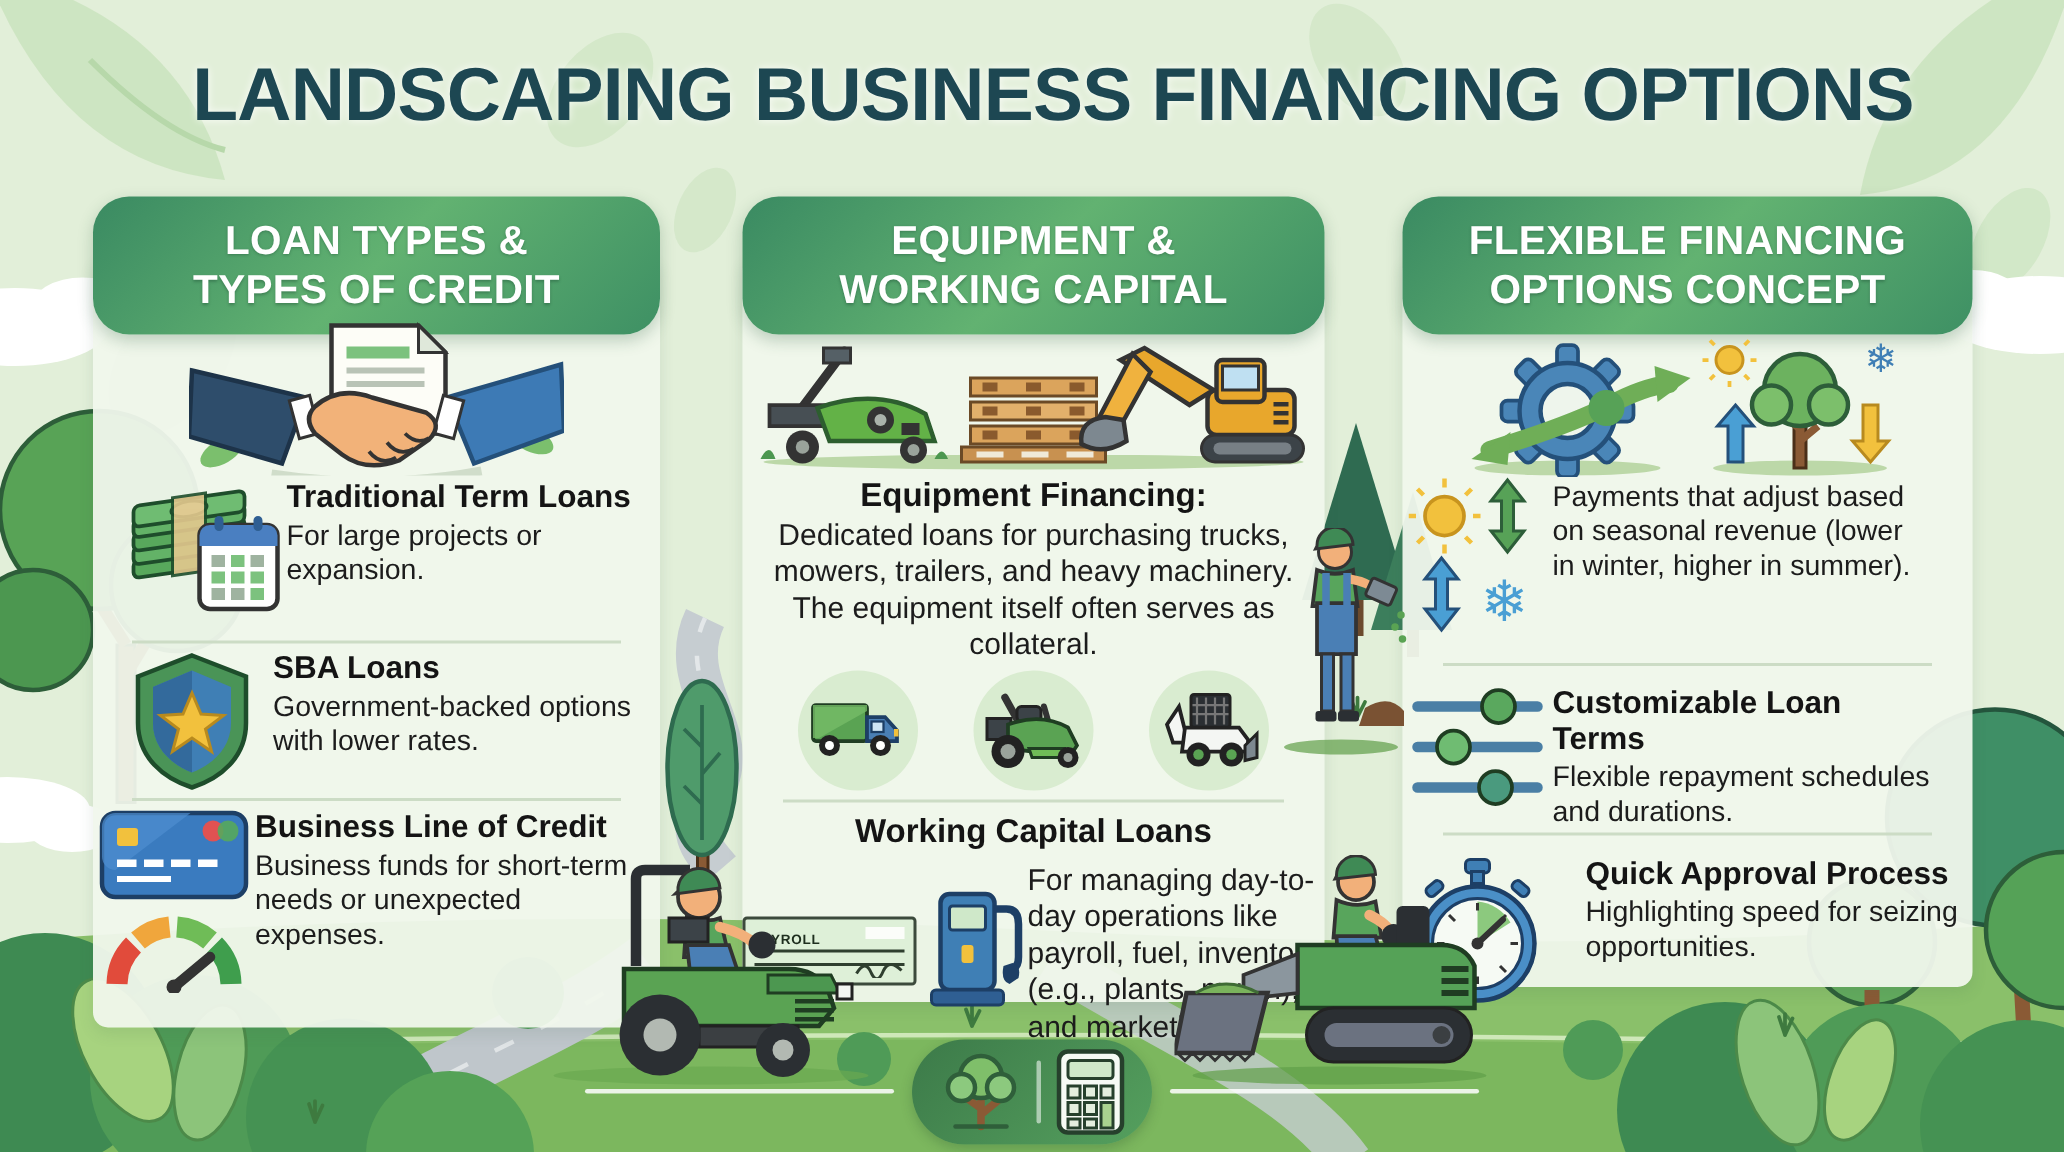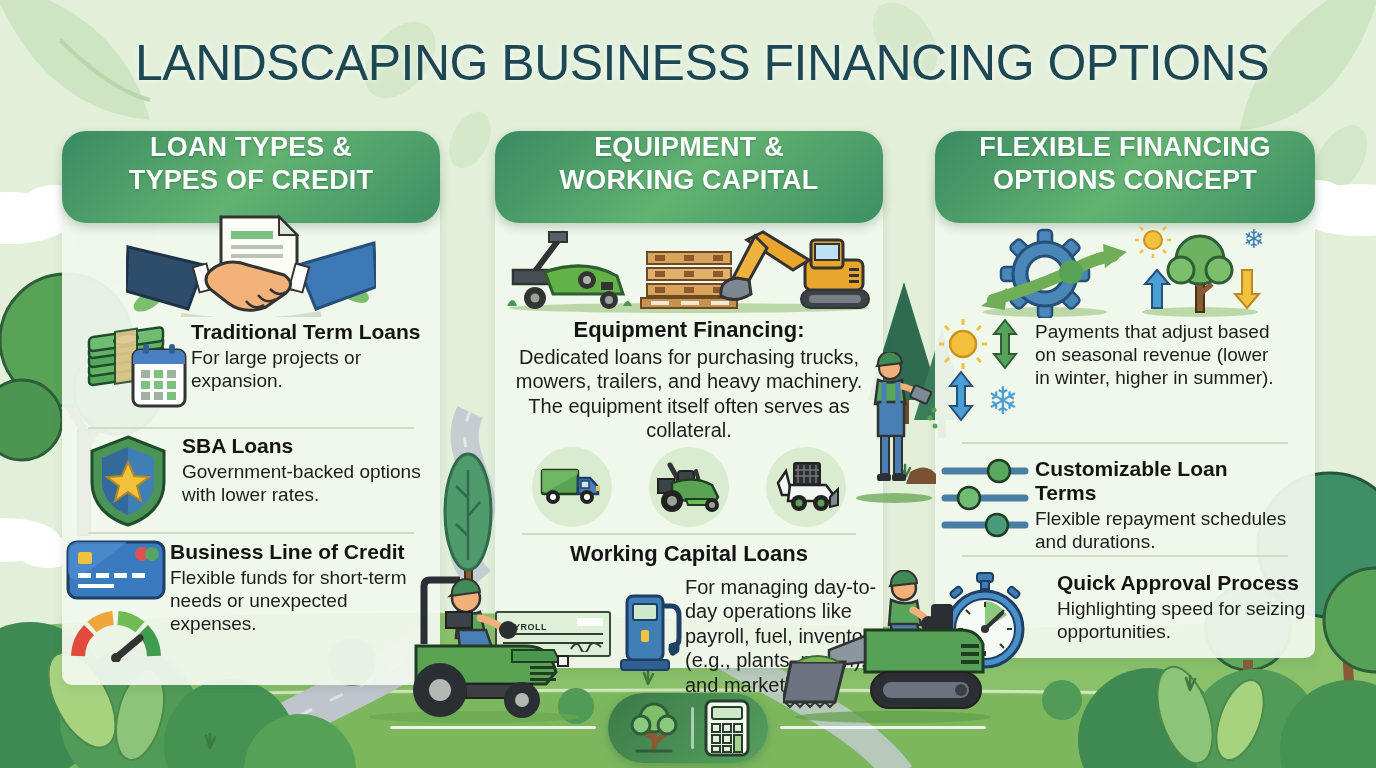--- a/index.html
+++ b/index.html
@@ -6,21 +6,21 @@
   body { background:#e2efd9; font-family:"Liberation Sans", sans-serif; }
   .canvas { position:relative; width:1376px; height:768px; overflow:hidden;
             background:#e2efd9; }
   svg { display:block; }
 
   
   .bg-svg   { position:absolute; left:0; top:0; z-index:1; }
   .column   { position:absolute; top:131px; z-index:2; }
   .fig      { position:absolute; z-index:3; }
   .title    { position:absolute; z-index:4; left:0; width:100%; top:34px;
-              text-align:center; font-size:50px; font-weight:400;
+              text-align:center; font-size:50px; font-weight:700;
               letter-spacing:-0.5px; color:#1d4752;
               text-shadow:0 0 6px rgba(255,255,255,.85);padding-left:28px; }
   .footer-pill { position:absolute; z-index:4; left:608px; top:693px;
               width:160px; height:70px; border-radius:36px;
               background:linear-gradient(135deg,#3c7a49,#55a05e);
               display:flex; align-items:center; justify-content:center; gap:10px;
               box-shadow:0 3px 8px rgba(30,70,40,.25); }
   .footer-line { position:absolute; z-index:4; top:726px; height:3px;
               background:rgba(255,255,255,.85); border-radius:2px; }
   .fl-left  { left:390px; width:206px; }
@@ -33,21 +33,21 @@
   .c3 { left:935px; width:380px; }
   .panel { position:absolute; left:0; top:40px; width:100%;
            background:rgba(240,247,236,.95); border-radius:10px;
            box-shadow:0 4px 10px rgba(60,100,70,.12); }
   .c1 .panel { height:514px; }
   .c2 .panel { height:497px; }
   .c3 .panel { height:487px; }
   .header-pill { position:absolute; left:0; top:0; width:100%; height:92px;
            border-radius:24px; z-index:2;
            background:linear-gradient(135deg,#3a8a62 0%,#62b271 50%,#3e9064 100%);
-           display:flex; flex-direction:column; align-items:center; justify-content:flex-start;
+           display:flex; flex-direction:column; align-items:center; justify-content:center;
            box-shadow:0 4px 10px rgba(40,90,60,.25); }
   .header-pill span { color:#fff; font-size:27px; font-weight:800; line-height:1.22;
            letter-spacing:0.2px; text-shadow:0 1px 2px rgba(20,60,40,.35); }
   .hero { position:absolute; z-index:2; }
   .item { position:absolute; display:flex; z-index:2; }
   .item .icon-box { flex:0 0 108px; display:flex; align-items:flex-start; justify-content:center; }
   .item .txt { flex:1; padding-right:6px; }
   .item-title { font-size:21px; font-weight:700; color:#141414; line-height:1.15; }
   .item-desc  { font-size:19px; color:#1c1c1c; line-height:1.22; margin-top:2px; }
   .divider { position:absolute; left:7%; width:86%; height:2px; background:#ccdcc5; z-index:2; }
@@ -271,21 +271,21 @@
           <path d="M10,48 A38,38 0 0 1 21,22" stroke="#e14b3b" stroke-width="14" fill="none"></path>
           <path d="M24,19 A38,38 0 0 1 45,10" stroke="#f0a63c" stroke-width="14" fill="none"></path>
           <path d="M50,10 A38,38 0 0 1 72,19" stroke="#6fbc57" stroke-width="14" fill="none"></path>
           <path d="M75,22 A38,38 0 0 1 86,48" stroke="#3f9e4d" stroke-width="14" fill="none"></path>
           <path d="M48,50 L72,30" stroke="#333" stroke-width="7" stroke-linecap="round"></path>
           <circle cx="48" cy="50" r="5" fill="#333"></circle>
         </svg>
       </div>
       <div class="txt">
         <div class="item-title">Business Line of Credit</div>
-        <div class="item-desc">Flexible funds for short-term needs or unexpected expenses.</div>
+        <div class="item-desc">Business funds for short-term needs or unexpected expenses.</div>
       </div>
     </div>
   </div>
 
   <div class="column c2">
     <div class="panel"></div>
     <div class="header-pill">
       <span>EQUIPMENT &amp;</span>
       <span>WORKING CAPITAL</span>
     </div>

